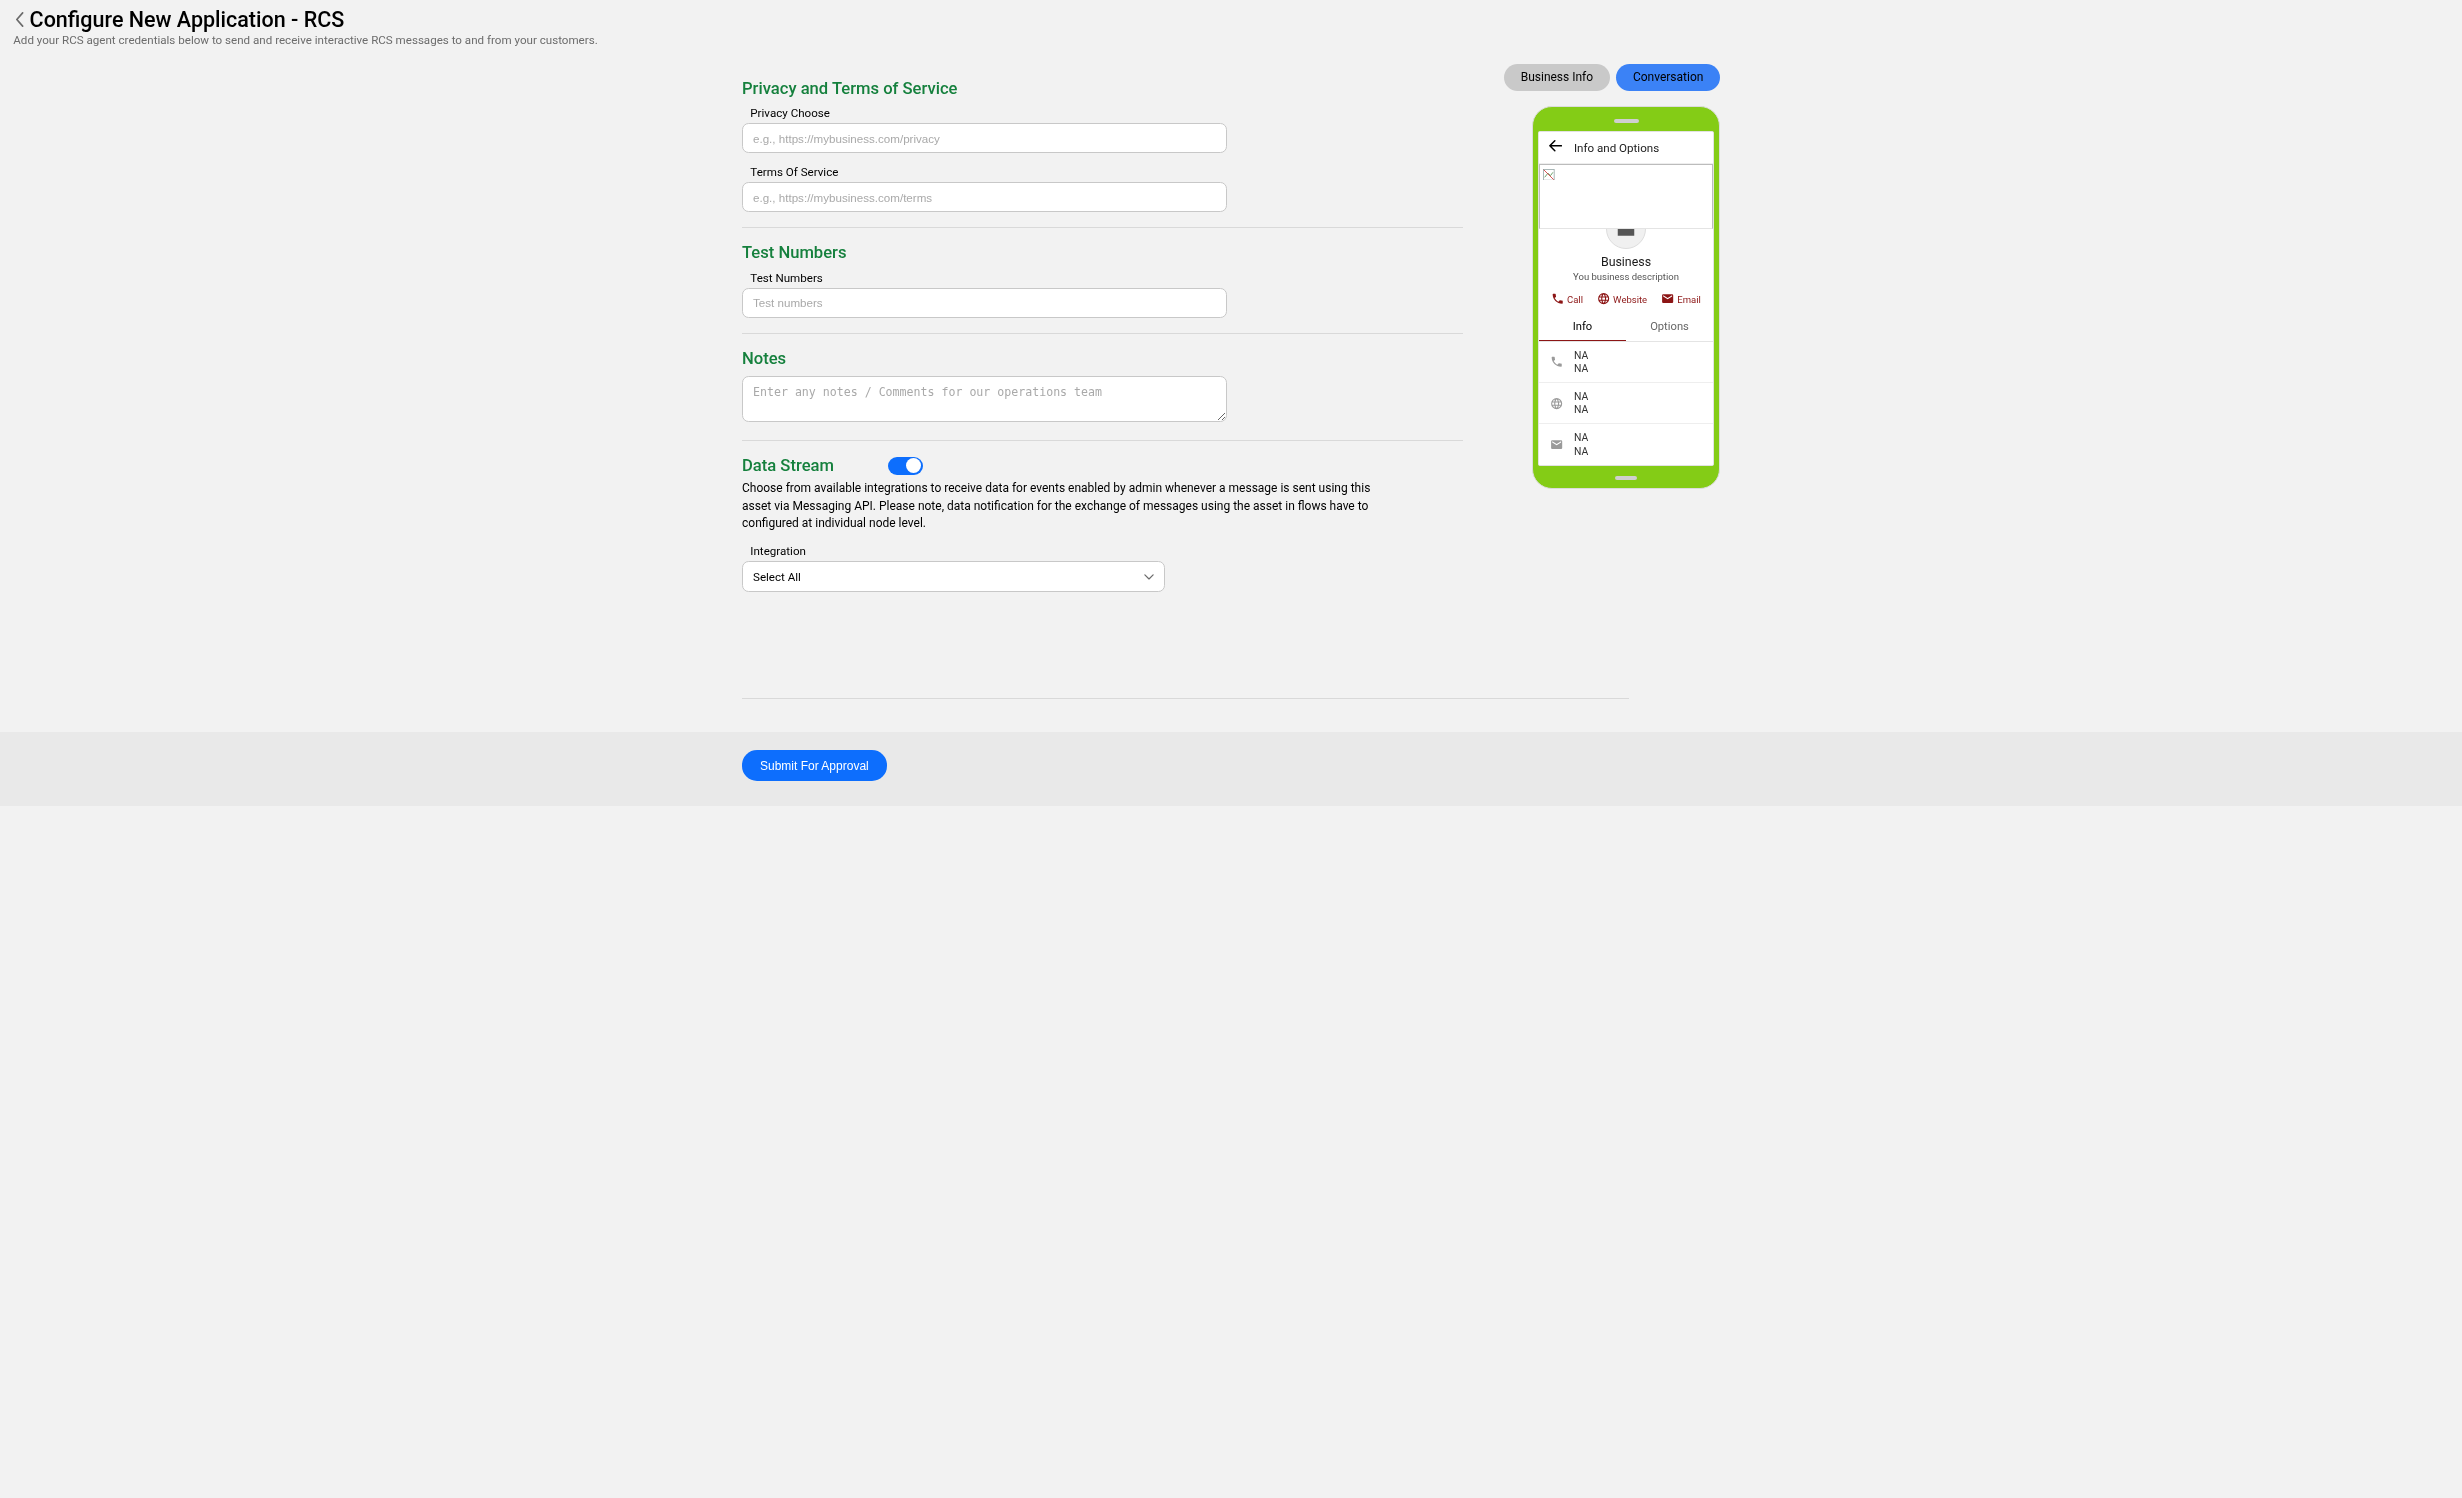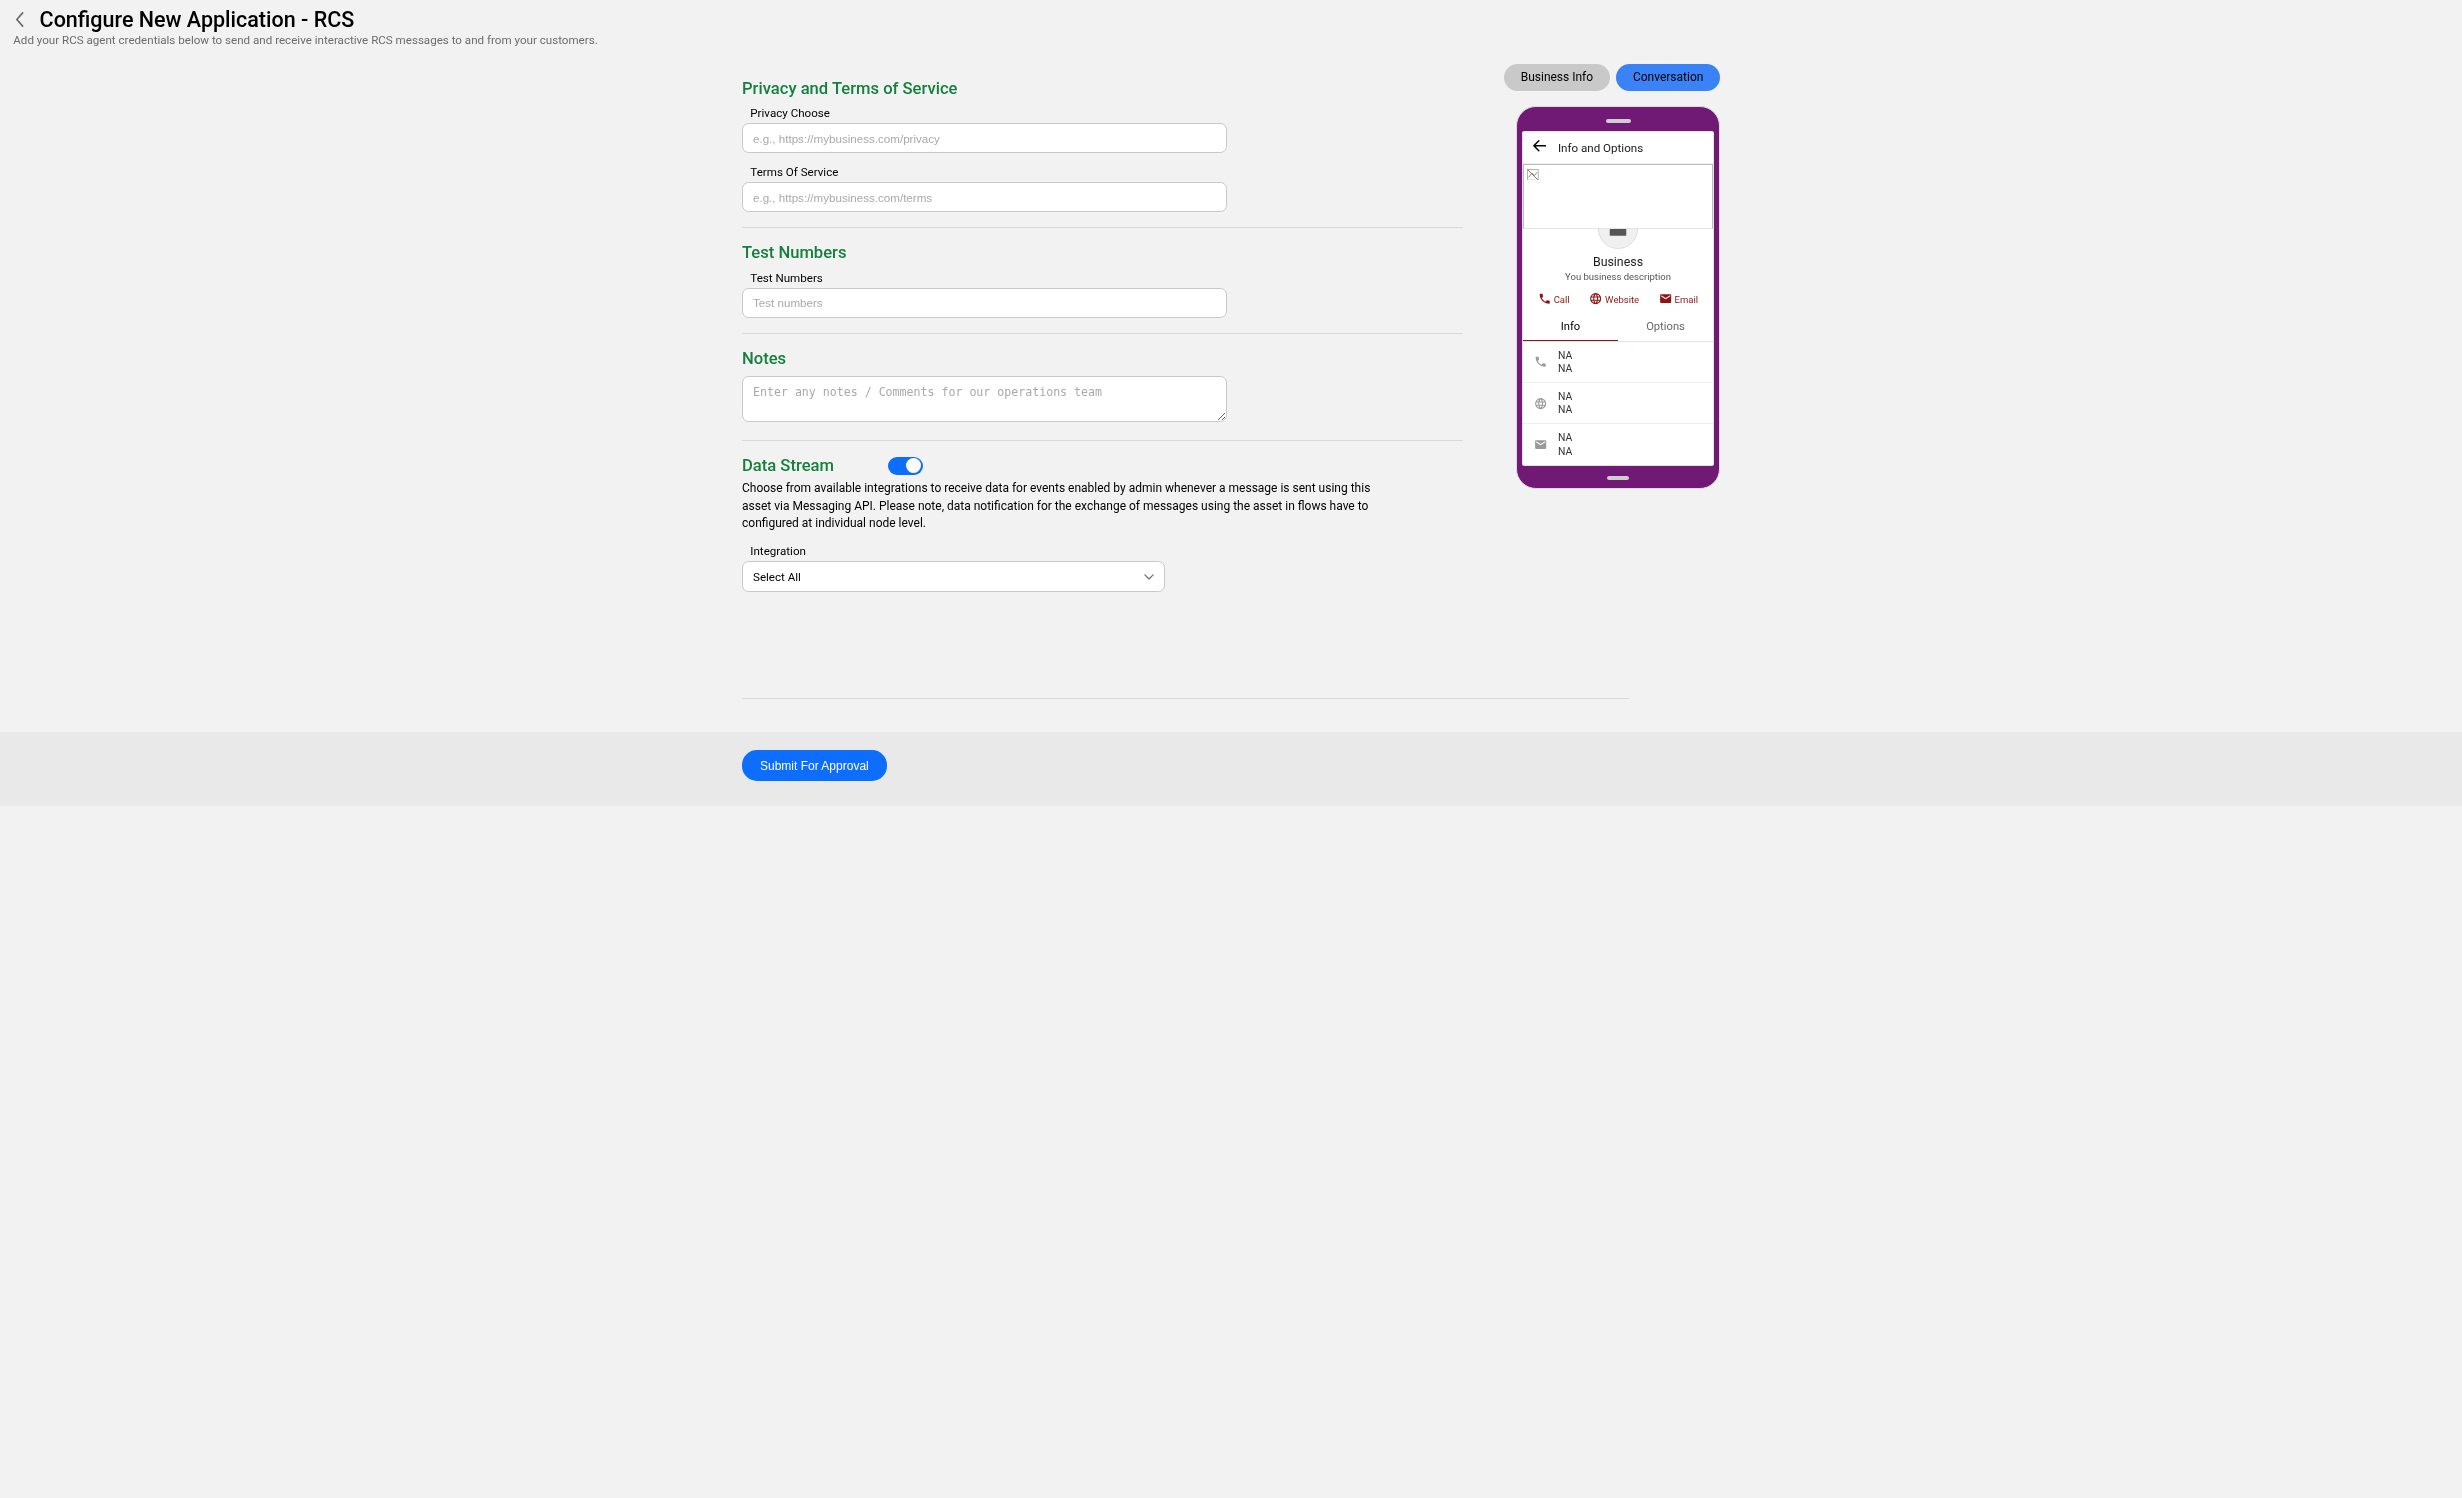--- a/index.html
+++ b/index.html
@@ -5,21 +5,21 @@
   * { box-sizing: border-box; margin: 0; padding: 0; }
   html, body { width: 100%; height: 100%; }
   body {
     font-family: -apple-system, BlinkMacSystemFont, "Segoe UI", Roboto, Helvetica, Arial, sans-serif;
     background: #f2f2f2;
     color: #1a1a1a;
     font-size: 11.6px;
   }
   .page { width: 100%; }
   .header { padding: 6.6px 13.3px 3.3px 13.3px; background: #f2f2f2; }
-  .title-row { display: flex; align-items: center; gap: 13px; }
+  .title-row { display: flex; align-items: center; gap: 3px; }
   .back-chevron { width: 13.3px; height: 20px; display:flex; align-items:center; justify-content:center; color:#6b6b6b; cursor:pointer; }
   .page-title { font-size: 21.5px; font-weight: 500; color: #000; }
   .page-sub { font-size: 11.6px; color: #6c6c6c; margin-top: 1.7px; }
 
   .body-wrap { display:flex; justify-content:center; padding: 13.3px 0 33px 0; background:#f2f2f2; }
   .body-inner { width: 978px; display:flex; gap: 25px; align-items:flex-start; }
 
   .form-col { flex: 1; }
   .section { padding: 15px 0 15px 0; border-bottom:0.8px solid #d9d9d9; }
   .section.noborder { border-bottom:none; }
@@ -57,21 +57,21 @@
 
   
   .preview-col { width: 232px; display:flex; flex-direction:column; align-items:flex-end; }
   .tabs { display:flex; gap: 6.6px; margin-bottom: 15px; }
   .tab {
     border-radius: 15px; padding: 6.6px 16.6px; font-size:12px; cursor:pointer; background:#3b82f6; color:#000;
   }
   .tab.active { background:#c9c9c9; }
 
   .phone {
-    width: 204px; border:1.7px solid #dcdcdc; border-radius: 20px; background:#701a75; padding: 11.6px 5px 8.3px 5px;
+    width: 188px; border:1.7px solid #dcdcdc; border-radius: 20px; background:#84cc16; padding: 11.6px 5px 8.3px 5px;
     position:relative;
   }
   .phone-speaker { width:25px; height:4.1px; background:#cfcfcf; border-radius:2.5px; margin:0 auto 8.3px auto; }
   .phone-home { width:21.5px; height:4.1px; background:#cfcfcf; border-radius:2.5px; margin:10px auto 0 auto; }
   .phone-screen { background:#fff; border:0.8px solid #e2e2e2; border-radius:1.7px; overflow:hidden; }
 
   .scr-header { display:flex; align-items:center; gap:11.6px; padding:8.3px 10px; border-bottom:0.8px solid #eee; font-size:11.6px; }
   .scr-header .arrow { cursor:pointer; }
 
   .hero { height: 65px; border:0.8px solid #bcbcbc; border-bottom:0.8px solid #e4e4e4; position:relative; background:#fff; }

